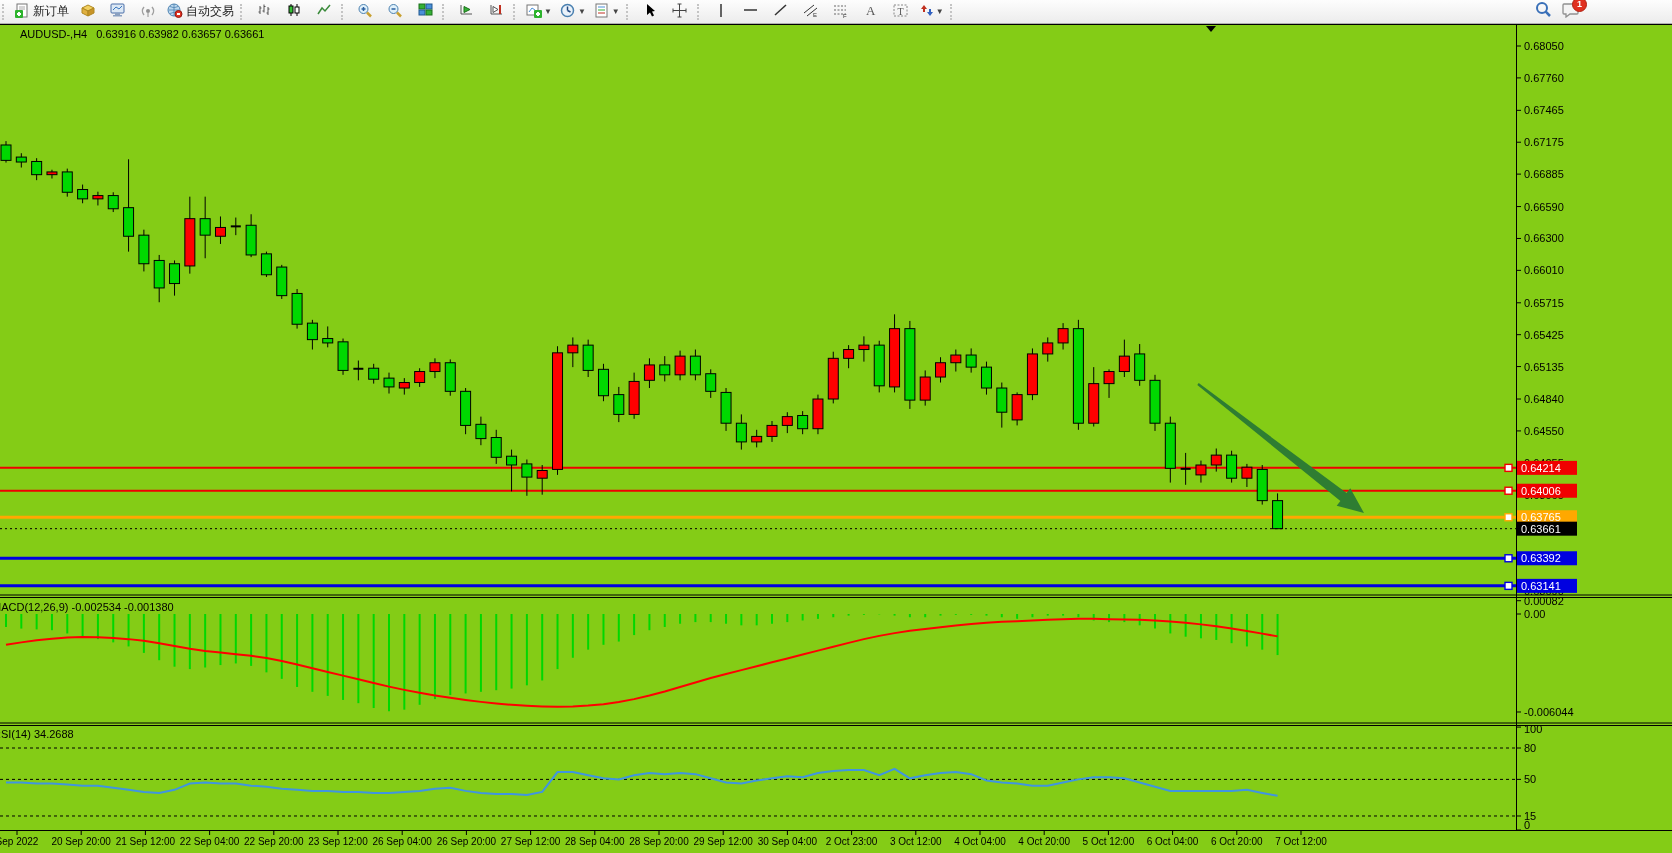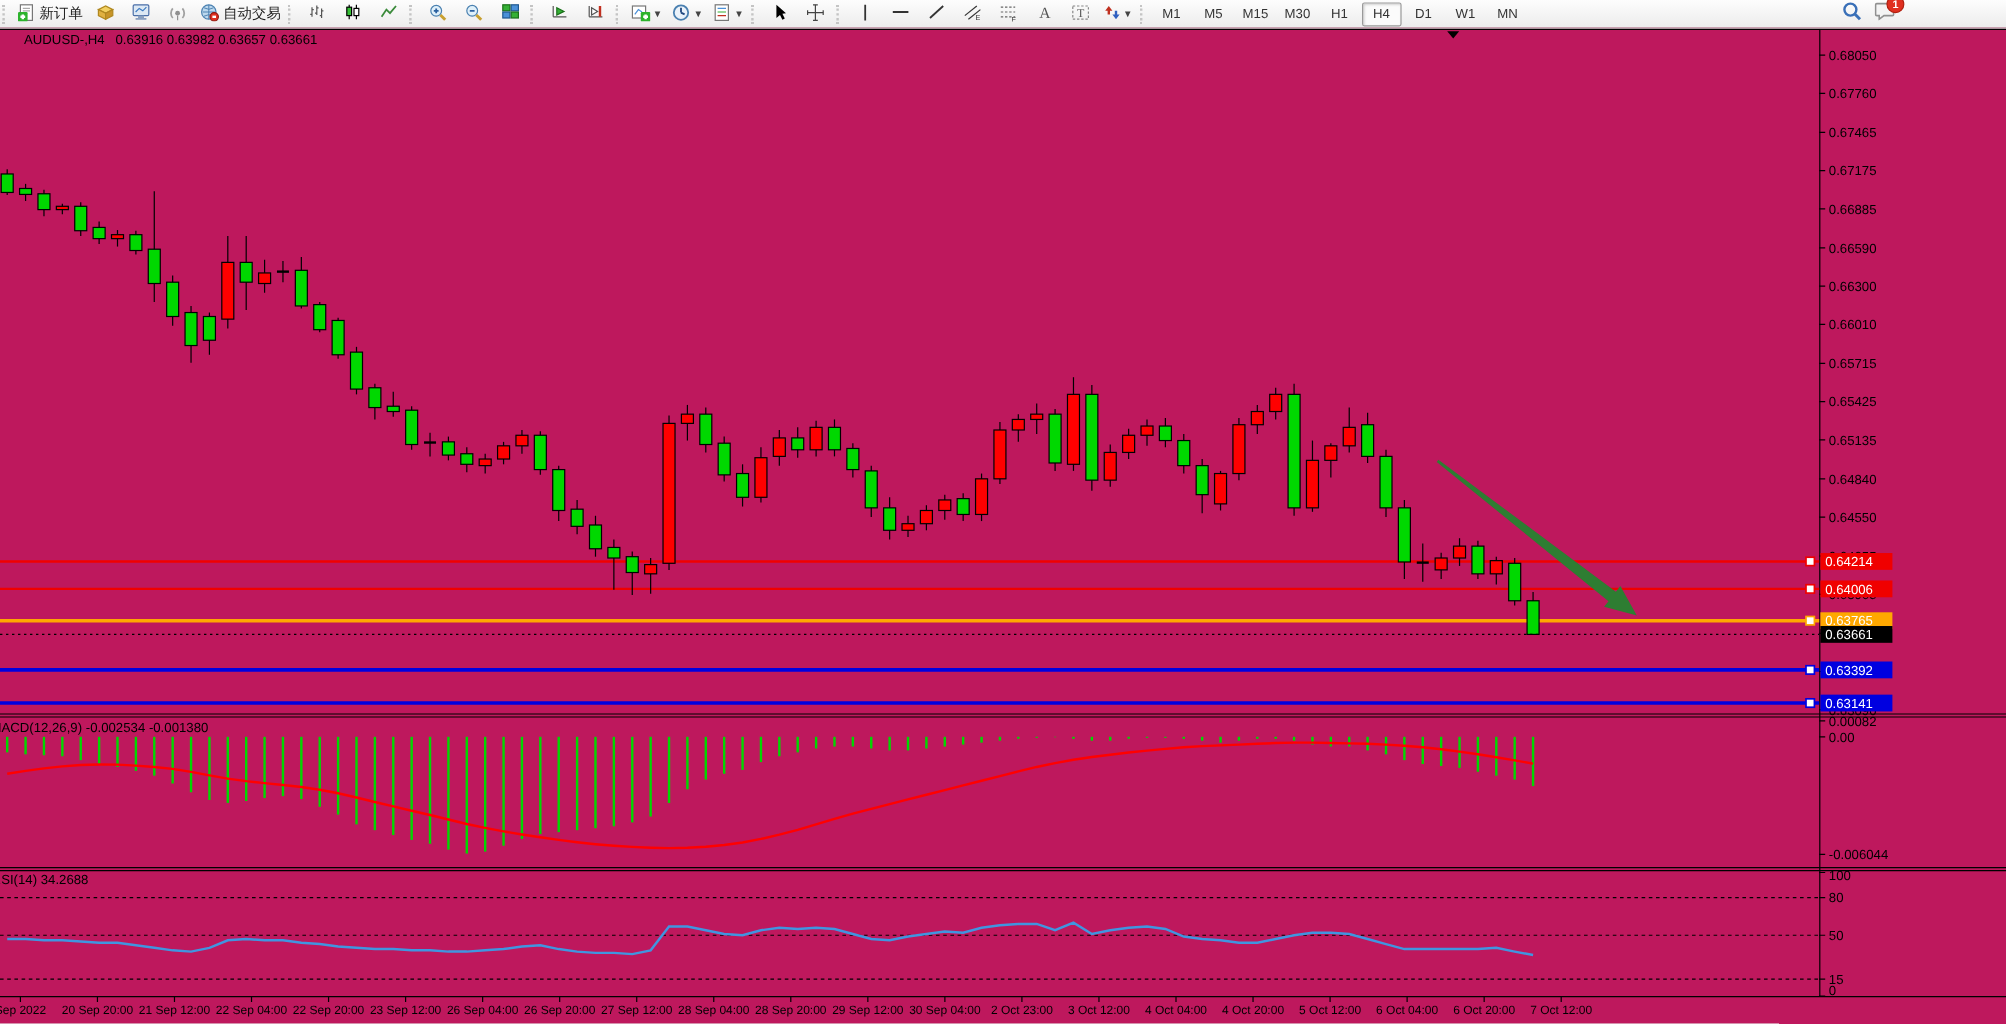--- a/index.html
+++ b/index.html
@@ -1,16 +1,16 @@
 <!DOCTYPE html>
 <html><head>
 <meta charset="utf-8">
 <style>
   html,body{margin:0;padding:0;background:#e8e8e8;}
-  #app{position:relative;width:1672px;height:853px;background:#be185d;overflow:hidden;
+  #app{position:relative;width:1672px;height:853px;background:#84cc16;overflow:hidden;
        font-family:"Liberation Sans",sans-serif;-webkit-font-smoothing:none;}
   
   #toolbar{position:absolute;left:0;top:0;width:1672px;height:23px;z-index:30;
            display:flex;align-items:center;white-space:nowrap;
            background:linear-gradient(#fdfdfd,#ececec);border-bottom:1px solid #b0b0b0;}
   .grip{width:4px;height:16px;border-left:2px dotted #c4c4c4;margin:0 3px 0 2px;flex:0 0 auto;}
   .tbtn{height:20px;min-width:22px;padding:0 2px;display:flex;align-items:center;justify-content:center;
         margin:0 1px;border:1px solid transparent;border-radius:2px;font-size:12px;color:#222;flex:0 0 auto;}
   .tbtn .lbl{margin-left:3px;}
   .caret{font-size:8px;color:#444;margin-left:2px;}
@@ -275,31 +275,20 @@
     <div class="tbtn">
       <span><svg width="14" height="15">
             <polygon points="4,2 7,6 5,6 5,9 3,9 3,6 1,6" fill="#c03020"></polygon>
             <polygon points="10,13 13,9 11,9 11,6 9,6 9,9 7,9" fill="#3060c0"></polygon>
           </svg></span>
       <span class="caret">▼</span>
     </div>
 
     <div class="grip"></div>
 
-    <div id="tf-group" style="display: flex;">
-        <div class="tf">M1</div>
-        <div class="tf">M5</div>
-        <div class="tf">M15</div>
-        <div class="tf">M30</div>
-        <div class="tf">H1</div>
-        <div class="tf active">H4</div>
-        <div class="tf">D1</div>
-        <div class="tf">W1</div>
-        <div class="tf">MN</div>
-      </div>
 
     <div id="right-icons">
       <div style="position:relative;">
         <svg width="17" height="17">
             <circle cx="7" cy="7" r="5" fill="none" stroke="#3a70b8" stroke-width="2"></circle>
             <line x1="10.7" y1="10.7" x2="15" y2="15" stroke="#3a70b8" stroke-width="2.5"></line>
           </svg>
       </div>
       <div style="position:relative;">
         <svg width="18" height="16">

